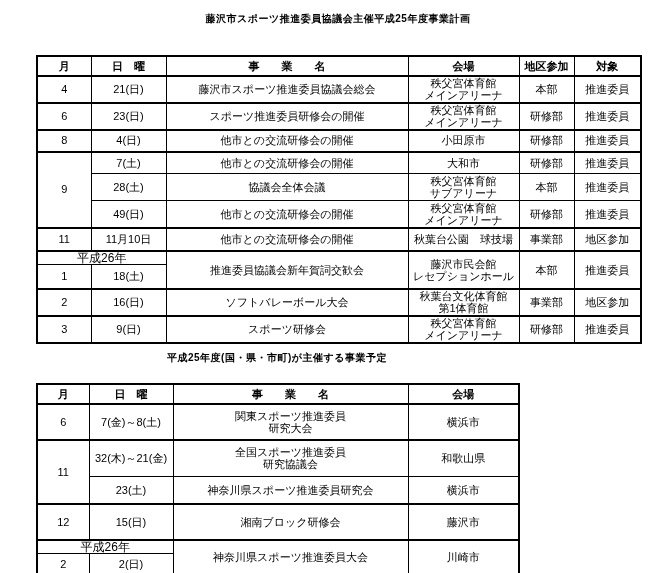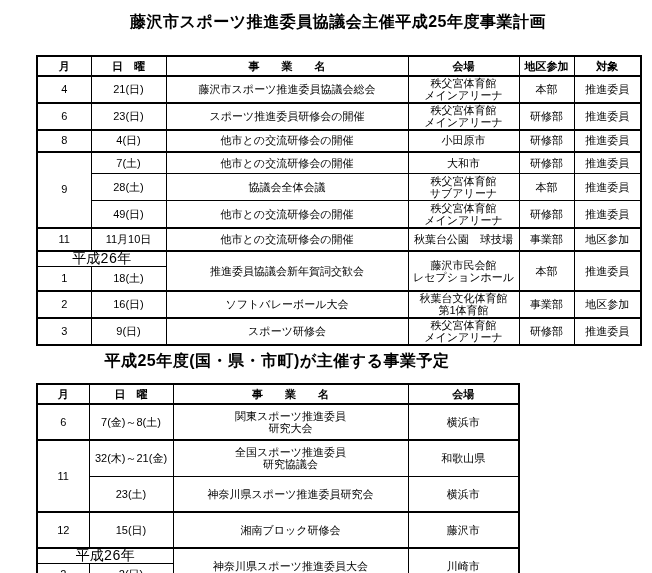--- a/index.html
+++ b/index.html
@@ -6,21 +6,21 @@
   body {
     width: 652px; height: 573px;
     background: #ffffff;
     position: relative;
     font-family: "Liberation Sans", sans-serif;
     color: #000000;
   }
   .doc-title {
     position: absolute;
     text-align: center;
-    font-size: 16px;
+    font-size: 10px;
     font-weight: bold;
     letter-spacing: 0.5px;
     margin: 0;
   }
   #title1 { left: 36px; top: 12px; width: 604px; }
   #title2 { left: 36px; top: 351px; width: 482px; }
 
   table {
     position: absolute;
     border-collapse: collapse;
@@ -41,23 +41,22 @@
     overflow: hidden;
   }
   th {
     font-weight: bold;
     height: 18px;
     border-bottom: 2px solid #000;
   }
   tr.grp td { border-top: 2px solid #000; }
   td.era {
     height: 12px;
-    font-size: 14px;
+    font-size: 12px;
     line-height: 1;
-    font-family: Liberation Mono, monospace;
   }
 </style>
 </head>
 <body>
 
 <h1 class="doc-title" id="title1">藤沢市スポーツ推進委員協議会主催平成25年度事業計画</h1>
 
 <table id="table1">
   <colgroup>
     <col style="width:54px">
@@ -190,21 +189,21 @@
 研究大会</td>
     <td>横浜市</td>
   </tr>
   <tr class="grp" style="height:36px">
     <td rowspan="2">11</td>
     <td>32(木)～21(金)</td>
     <td>全国スポーツ推進委員
 研究協議会</td>
     <td>和歌山県</td>
   </tr>
-  <tr style="height:36px">
+  <tr style="height:28px">
     <td>23(土)</td>
     <td>神奈川県スポーツ推進委員研究会</td>
     <td>横浜市</td>
   </tr>
   <tr class="grp" style="height:36px">
     <td>12</td>
     <td>15(日)</td>
     <td>湘南ブロック研修会</td>
     <td>藤沢市</td>
   </tr>

